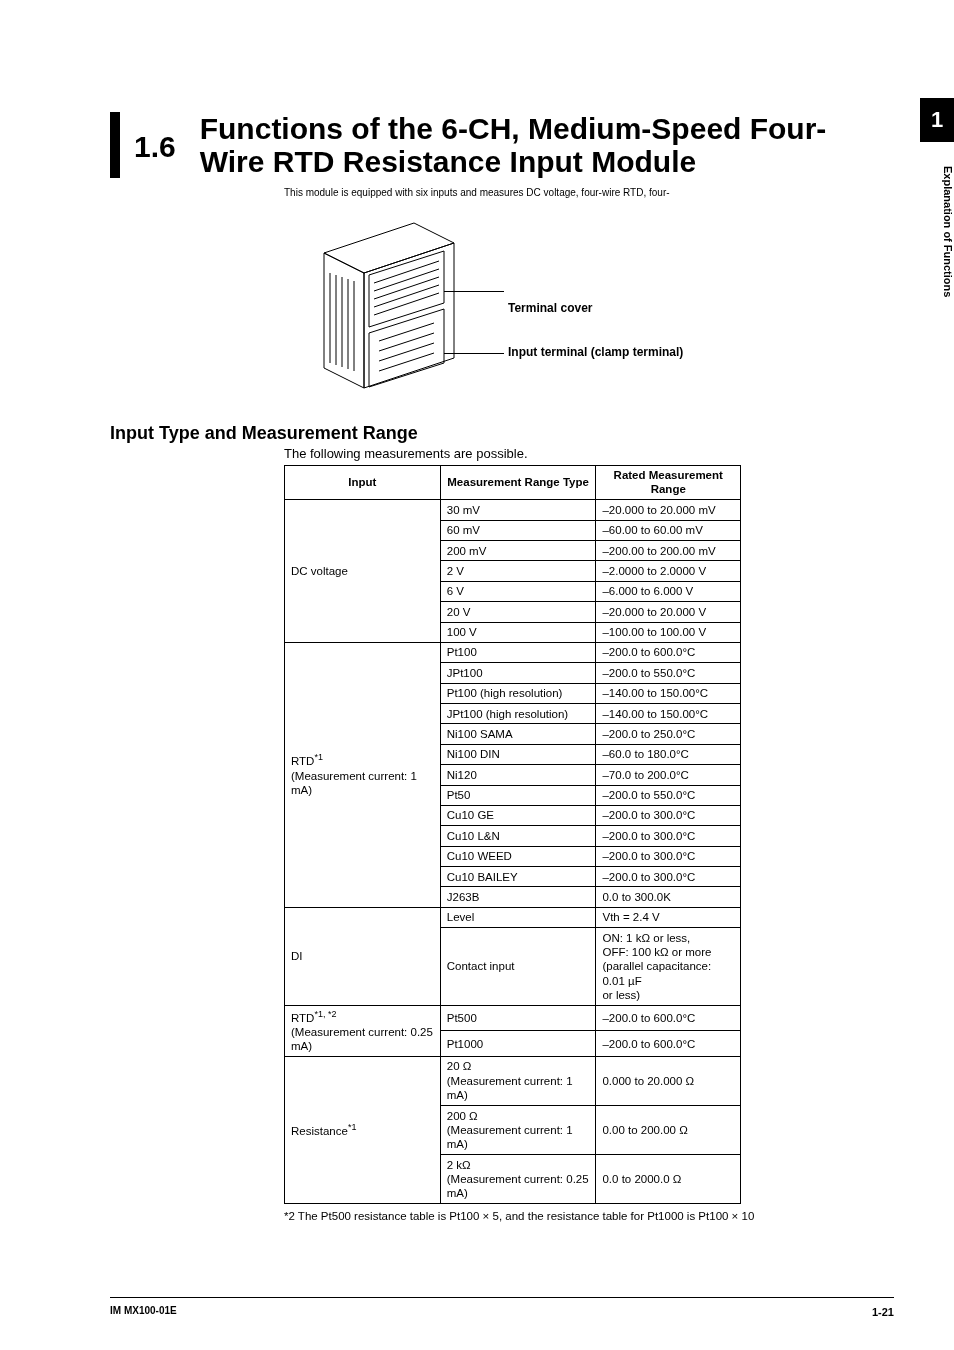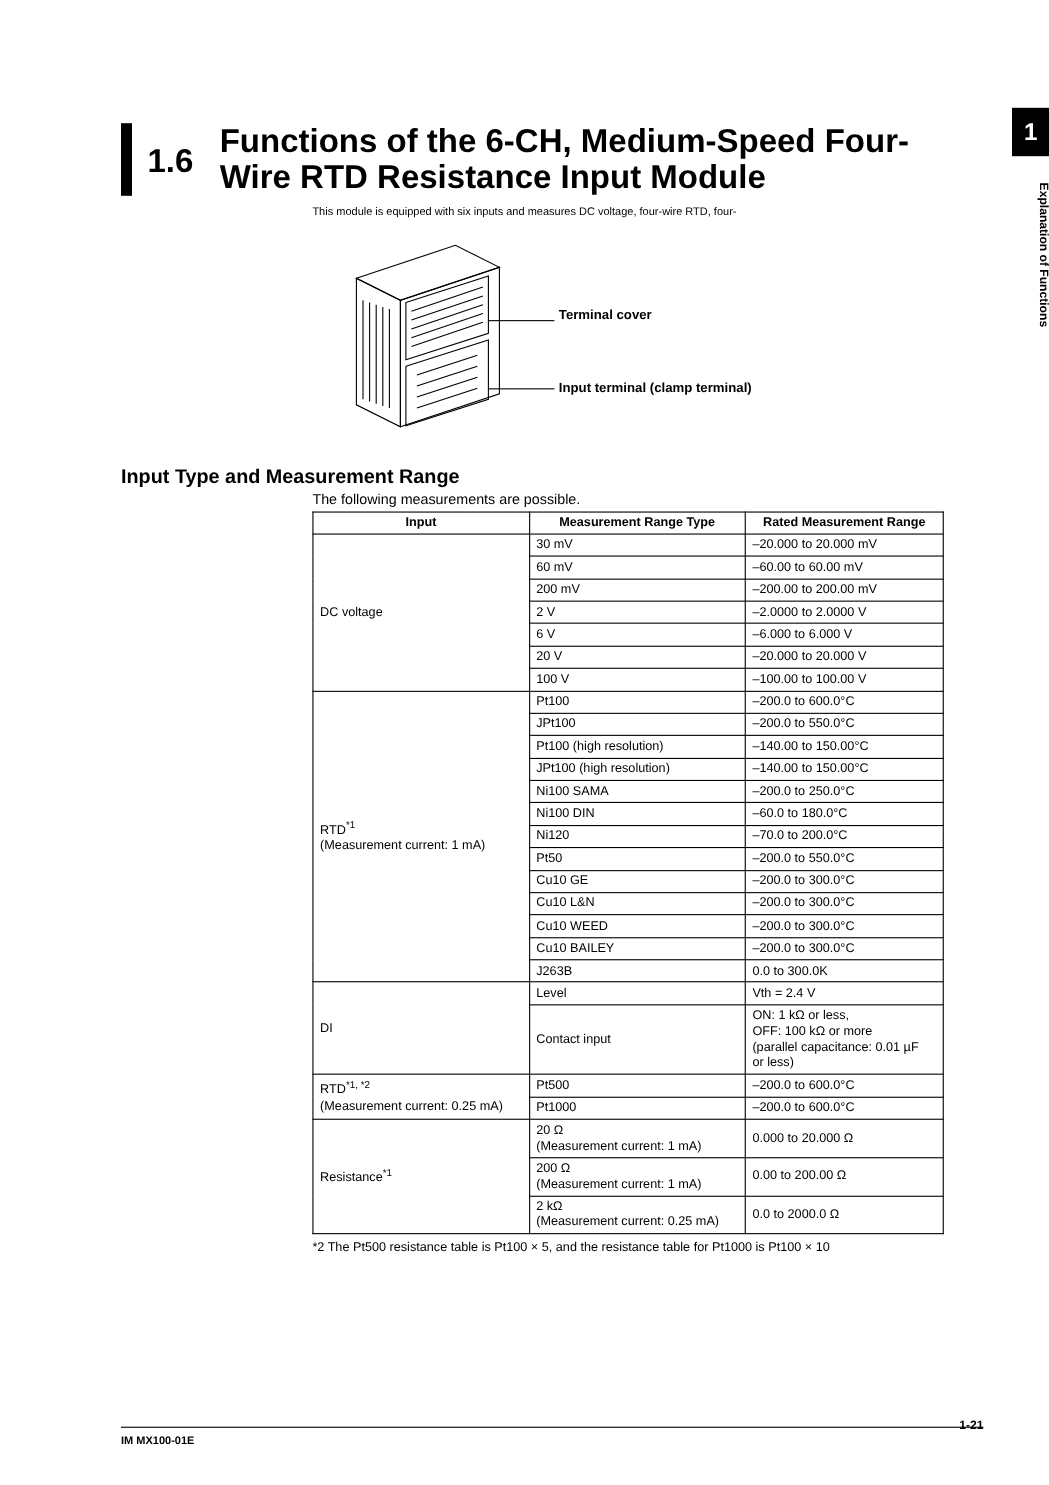--- a/index.html
+++ b/index.html
@@ -101,21 +101,21 @@
     margin-bottom: 2px;
   }
   .subintro {
     font-size: 13px;
     margin-left: 174px;
     margin-bottom: 4px;
   }
   table.spec {
     border-collapse: collapse;
     margin-left: 174px;
-    width: 574px;
+    width: 457px;
     font-size: 11.5px;
   }
   table.spec th, table.spec td {
     border: 1px solid #000;
     padding: 2.5px 6px;
     vertical-align: middle;
     line-height: 1.25;
   }
   table.spec th {
     font-weight: bold;
@@ -140,21 +140,21 @@
   .footer-left {
     position: absolute;
     left: 110px;
     bottom: 34px;
     font-size: 10px;
     font-weight: bold;
   }
   .footer-right {
     position: absolute;
     right: 60px;
-    bottom: 48px;
+    bottom: 32px;
     font-size: 11px;
     font-weight: bold;
   }
 </style>
 </head>
 <body>
 
 <div class="page">
 
   <div class="chapter-tab">1</div>
@@ -193,21 +193,21 @@
       <line x1="95" y1="148" x2="150" y2="130"></line>
       <line x1="95" y1="158" x2="150" y2="140"></line>
 
       <line x1="46" y1="60" x2="46" y2="150"></line>
       <line x1="52" y1="62" x2="52" y2="152"></line>
       <line x1="58" y1="64" x2="58" y2="154"></line>
       <line x1="64" y1="66" x2="64" y2="156"></line>
       <line x1="70" y1="68" x2="70" y2="158"></line>
     </svg>
     <div class="callout-line" style="left:160px; top:78px; width:60px;"></div>
-    <div class="callout" style="left:224px; top:66px;">Terminal cover</div>
+    <div class="callout" style="left:224px; top:88px;">Terminal cover</div>
     <div class="callout-line" style="left:160px; top:140px; width:60px;"></div>
     <div class="callout" style="left:224px; top:132px;">Input terminal (clamp terminal)</div>
   </div>
 
   <div class="subheading">Input Type and Measurement Range</div>
   <div class="subintro">The following measurements are possible.</div>
 
   <table class="spec">
     <thead>
       <tr>

